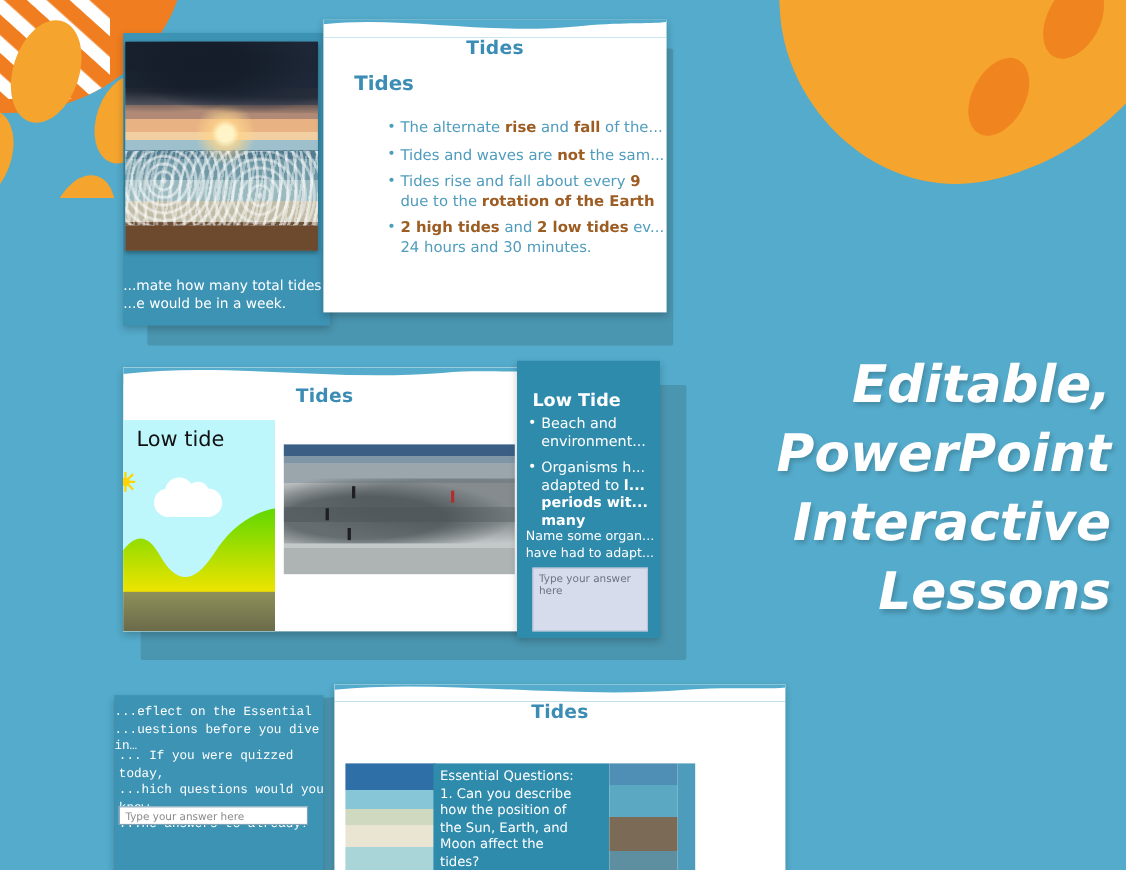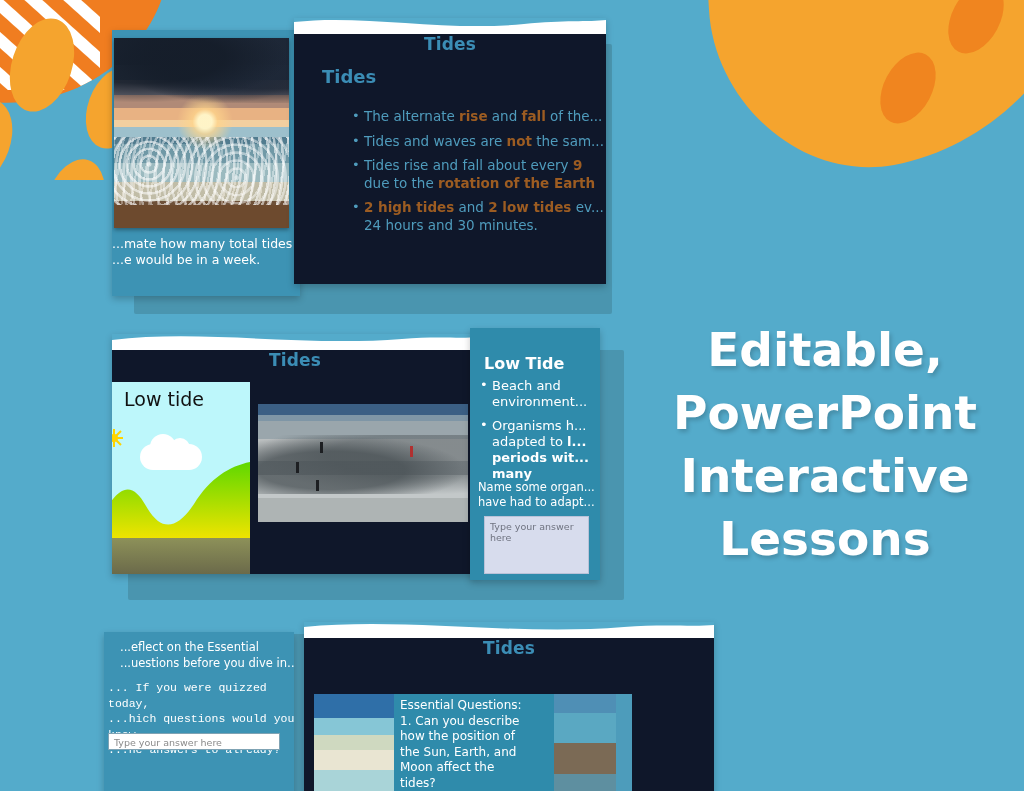--- a/index.html
+++ b/index.html
@@ -16,21 +16,21 @@
   #deco-tl{left:-70px;top:-120px;width:330px;height:300px;}
   #deco-tr{right:-40px;top:-130px;width:360px;height:330px;}
 
   
   .group{position:absolute;}
   .shadow-plate{
     position:absolute;background:#4a93ad;opacity:.95;
     border-radius:2px;
   }
   .slide{
-    position:absolute;background:#0f172a;overflow:hidden;
+    position:absolute;background:#ffffff;overflow:hidden;
     box-shadow:0 3px 7px rgba(0,0,0,.22);
   }
   .slide-wave{
     position:absolute;left:0;top:0;width:100%;height:16px;
     background:#54abcb;
   }
   .slide-wave svg{display:block;width:100%;height:100%;}
 
   .slide-title{
     color:#3b8db5;font-weight:bold;text-align:center;
@@ -39,21 +39,21 @@
 
   
   #group-top{left:112px;top:18px;width:500px;height:296px;}
   #top-shadow{left:22px;top:26px;width:478px;height:270px;}
   #slide-top-left{left:0px;top:12px;width:188px;height:266px;background:#3d93b4;}
   #slide-top-left .photo{
     position:absolute;left:2px;top:8px;width:175px;height:190px;
     box-shadow:0 2px 4px rgba(0,0,0,.35);
   }
   #slide-top-left .q-text{
-    position:absolute;left:0px;top:206px;width:190px;
+    position:absolute;left:0px;top:222px;width:190px;
     color:#ffffff;font-size:12.5px;line-height:16px;
   }
   
   .sunset{
     background:
       radial-gradient(circle at 52% 44%, rgba(255,245,200,.98) 0 5%, rgba(255,214,140,.75) 9%, rgba(255,170,110,0) 20%),
       linear-gradient(#2d3a4d 0 14%, #3b4a5e 14% 22%, #6a6a74 22% 30%, #b08a77 30% 37%, #e8b283 37% 43%, #f2cfa0 43% 47%,
                       #9dc0cc 47% 52%, #4d7a8e 52% 56%, #6f9aa8 56% 66%, #9fbfc4 66% 76%, #c9c2a9 76% 86%, #6d4a2e 86% 100%);
   }
   .sunset .clouds{
@@ -190,24 +190,25 @@
   .eq-right-photo{
     position:absolute;left:250px;top:72px;width:62px;height:108px;
     background:linear-gradient(#4f8fb5 0 18%, #5aa8c2 18% 45%, #7b6a55 45% 74%, #5e8fa0 74% 100%);
   }
   .eq-right-strip{
     position:absolute;left:312px;top:72px;width:16px;height:108px;background:#4d9cbb;
   }
 
   
   #headline{
-    position:absolute;left:640px;top:318px;width:370px;text-align:center;
+    position:absolute;left:640px;top:318px;width:370px;text-align:right;
     color:#ffffff;font-weight:bold;font-size:47px;line-height:63px;
     text-shadow:2px 3px 4px rgba(0,0,0,.18);
     font-family:"DejaVu Sans","Liberation Sans",sans-serif;
+    font-style:italic;
   }
   #headline div{white-space:nowrap;}
 </style>
 </head>
 <body>
 
 <div class="stage" data-name="poster-canvas">
 
   <svg class="deco" id="deco-tl" data-name="decorative-blob-top-left" viewBox="0 0 330 300">
     <defs>
@@ -349,21 +350,21 @@
       <div class="prompt" data-name="panel-prompt" style="white-space:pre-line">Name some organ...
 have had to adapt...</div>
       <div class="answer-box2" data-name="answer-input-middle">Type your answer here</div>
     </div>
   </div>
 
   <div class="group" id="group-bot" data-name="slide-group-bottom">
     <div class="shadow-plate" id="bot-shadow" data-name="slide-stack-shadow"></div>
 
     <div class="slide" id="slide-bot-left" data-name="slide-reflection">
-      <div class="p" style="left:16px;top:8px;width:200px;" data-name="reflection-intro">...eflect on the Essential
+      <div class="p" style="left:0;top:8px;width:200px;font-family:Liberation Mono, monospace;" data-name="reflection-intro">...eflect on the Essential
 ...uestions before you dive in…</div>
       <div class="p" style="left:4px;top:48px;width:200px;font-family:Liberation Mono, monospace;" data-name="reflection-question-1">... If you were quizzed today,
 ...hich questions would you know
 ...he answers to already?</div>
       <div class="answer-box3" data-name="answer-input-bottom">Type your answer here</div>
       <div class="p" style="left:4px;top:158px;width:200px;" data-name="reflection-question-2">2. Which questions would you</div>
     </div>
 
     <div class="slide" id="slide-bot-right" data-name="slide-essential-questions">
       <div class="slide-wave" data-name="slide-wave-header">

